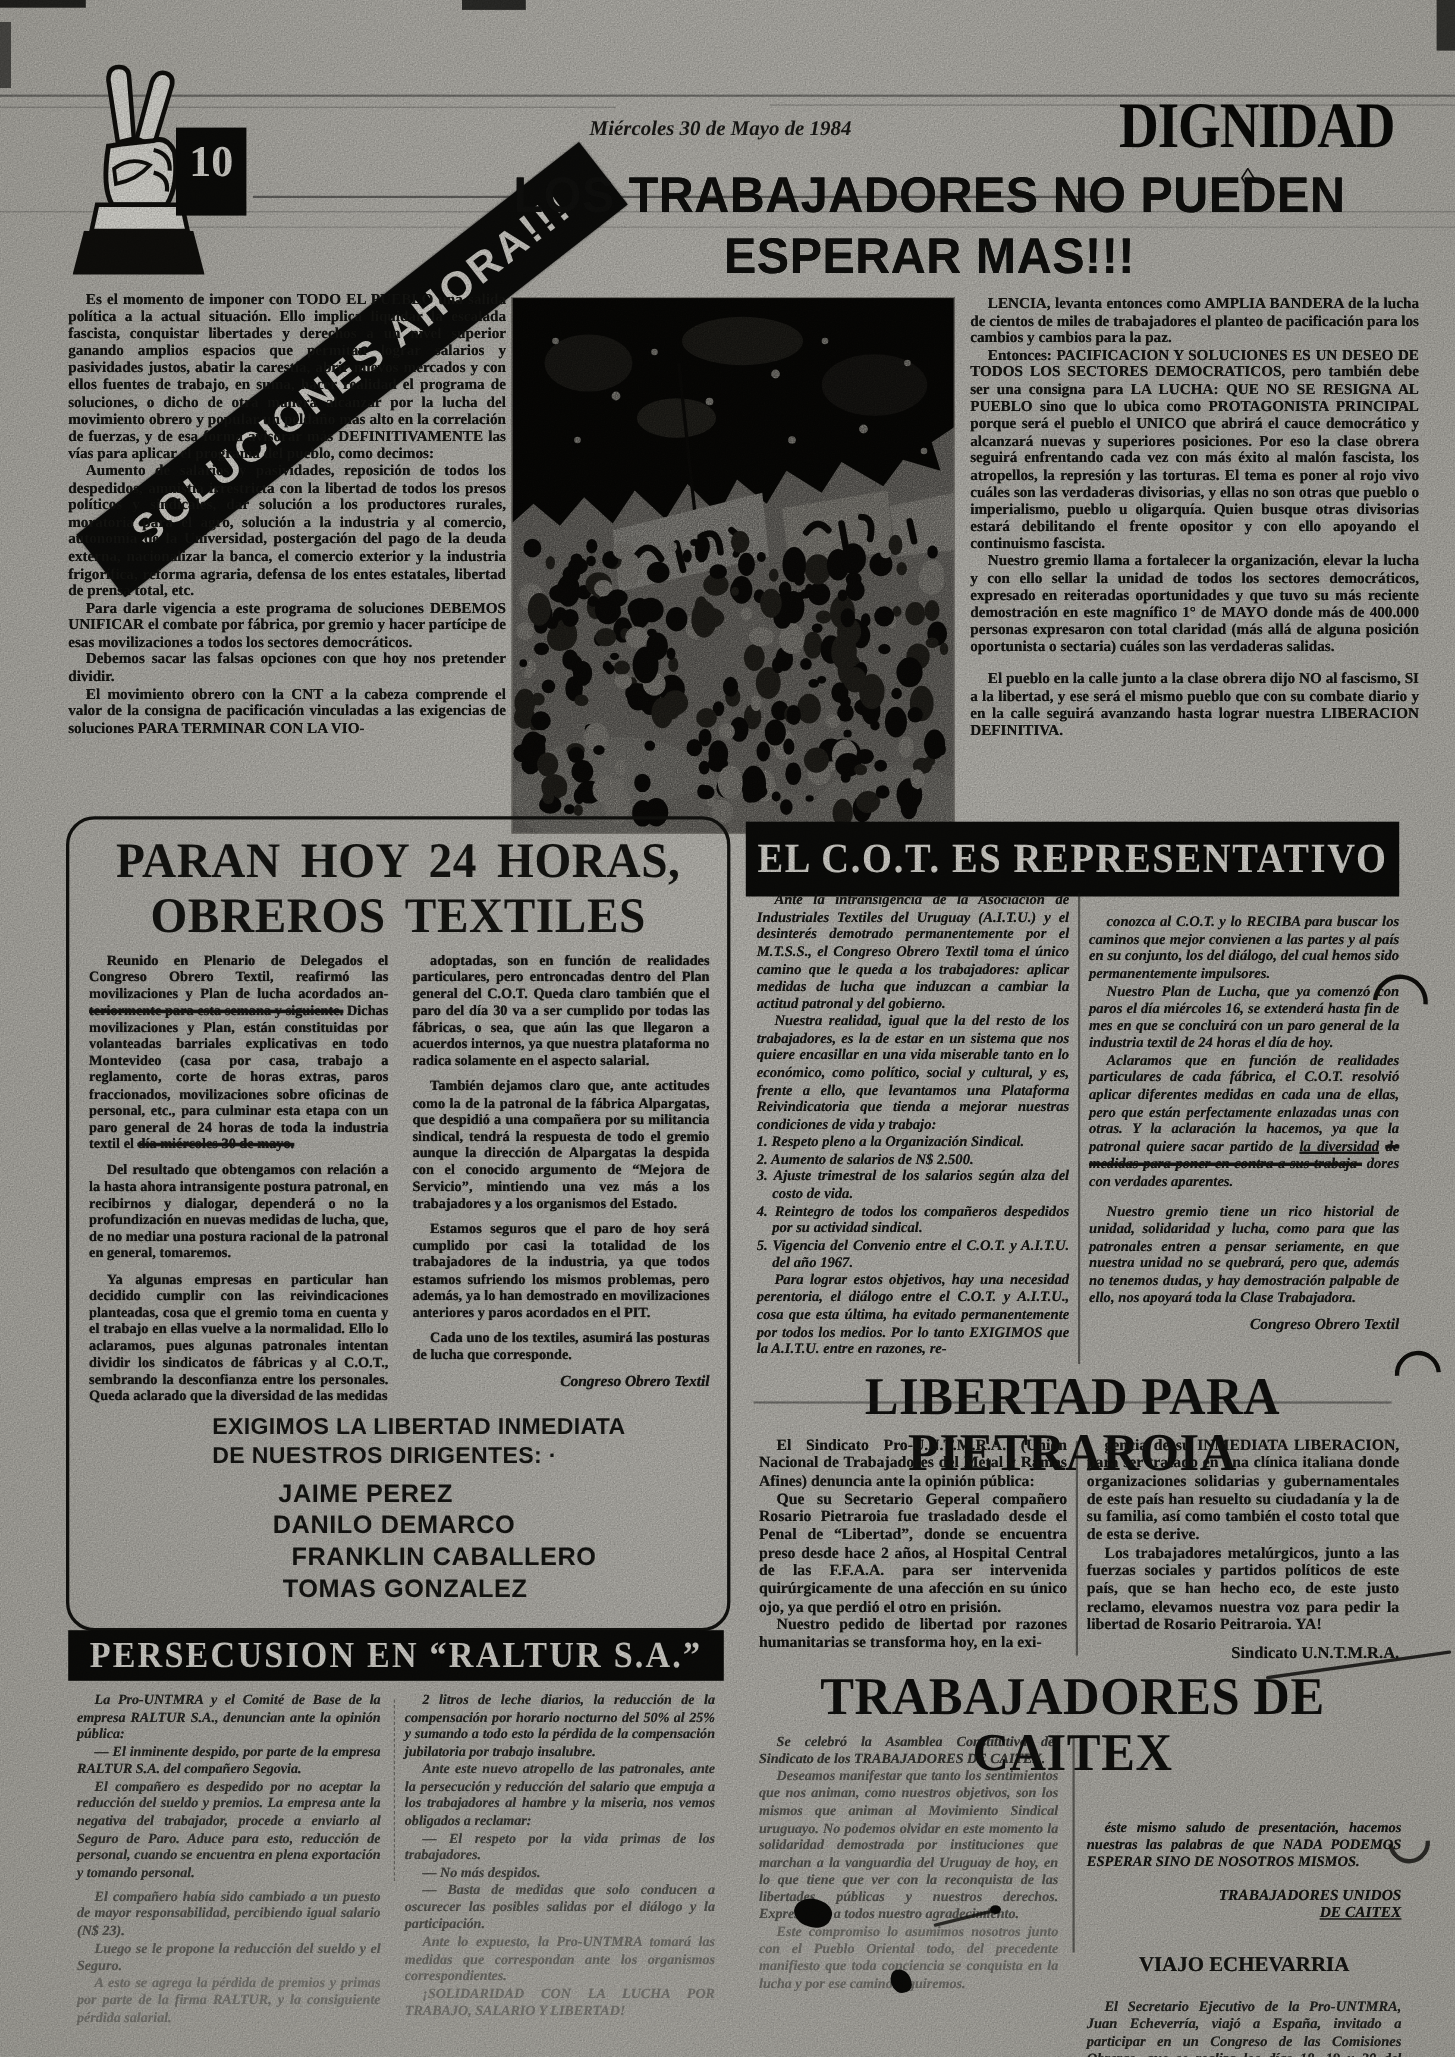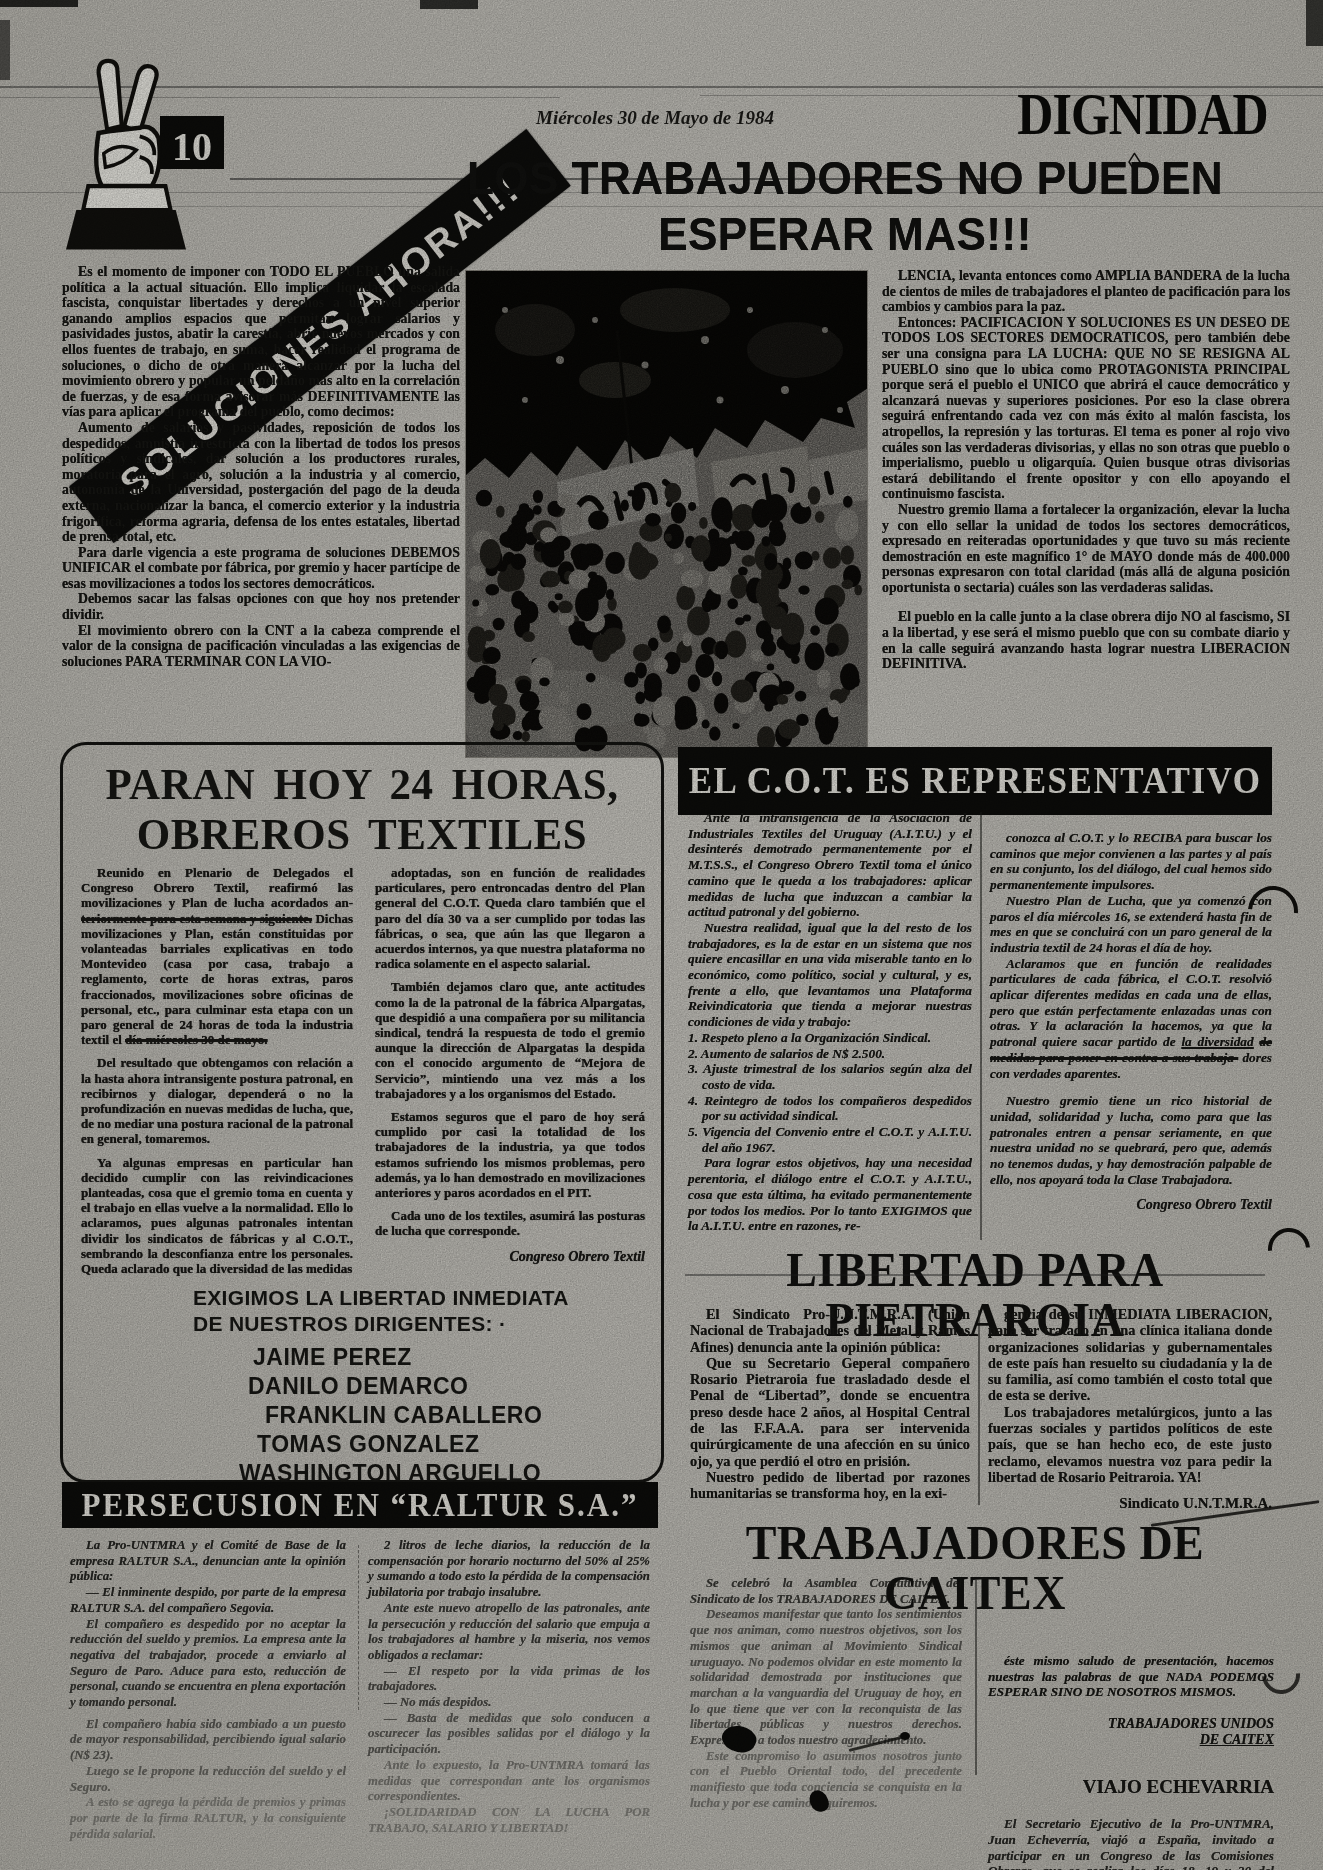--- a/index.html
+++ b/index.html
@@ -62,21 +62,21 @@
       <path d="M34,40 L42,10 Q44.5,3.5 50,5.5 Q54.5,7.5 52,14 L43,44 Z" fill="#f2f1ea" stroke="#12110e" stroke-width="2.4"></path>
       <path d="M19,44 Q15.5,66 21,75 L50,75 Q56.5,64 54,47 Q50,38.5 43,41 L25,43 Z" fill="#f2f1ea" stroke="#12110e" stroke-width="2.6"></path>
       <path d="M43,46 q9,2 8.5,11" fill="none" stroke="#12110e" stroke-width="2.2"></path>
       <path d="M43,58 q8,2 7,10" fill="none" stroke="#12110e" stroke-width="2.2"></path>
       <path d="M22,56 Q31,49 41,54 Q34,62 23,64 Z" fill="#f2f1ea" stroke="#12110e" stroke-width="2"></path>
       <path d="M13,75 L58,75 L61,89 L10,89 Z" fill="#f2f1ea" stroke="#12110e" stroke-width="2.4"></path>
       <path d="M6,89 L64,89 L70,112 L0,112 Z" fill="#12110e"></path>
     </svg>
   </div>
 
-  <div class="abs pagenum" style="left:160px;top:116px;width:64px;height:53px;">10</div>
+  <div class="abs pagenum" style="left:160px;top:116px;width:64px;height:80px;">10</div>
 
   <div class="abs banner" style="left:30px;top:300px;width:580px;height:72px;">
     <span>SOLUCIONES AHORA!!!</span>
   </div>
 
   <div class="abs dateline" style="left:430px;top:107px;width:450px;">Miércoles 30 de Mayo de 1984</div>
 
   <div class="abs masthead" style="left:1010px;top:88px;width:265px;">DIGNIDAD</div>
   <div class="abs masthead-diamond" style="left:1128px;top:148px;">◊</div>
 
@@ -447,21 +447,20 @@
       <div class="sig">Congreso Obrero Textil</div>
     </div>
 
     <div class="abs" style="left:130px;top:540px;width:440px;">
       <div class="demand-head">EXIGIMOS LA LIBERTAD INMEDIATA</div>
       <div class="demand-head">DE NUESTROS DIRIGENTES: ·</div>
       <div class="leader" style="padding-left:60px;margin-top:6px;">JAIME PEREZ</div>
       <div class="leader" style="padding-left:55px;">DANILO DEMARCO</div>
       <div class="leader" style="padding-left:72px;">FRANKLIN CABALLERO</div>
       <div class="leader" style="padding-left:64px;">TOMAS GONZALEZ</div>
-      <div class="leader" style="padding-left:46px;">WASHINGTON ARGUELLO</div>
     </div>
   </div>
 
   <div class="abs blackbar" style="left:678px;top:747px;width:594px;height:68px;">
     <span style="font:bold 35px 'Liberation Serif',serif;letter-spacing:1.5px;transform:scaleY(1.08);">EL C.O.T. ES REPRESENTATIVO</span>
   </div>
   <div class="abs vdiv" style="left:980px;top:812px;height:428px;"></div>
 
   <div class="abs bodytext italcol" style="left:688px;top:810px;width:284px;">
     <p>Ante la intransigencia de la Asociación de Industriales Textiles del Uruguay (A.I.T.U.) y el desinterés demotrado permanentemente por el M.T.S.S., el Congreso Obrero Textil toma el único camino que le queda a los trabajadores: aplicar medidas de lucha que induzcan a cambiar la actitud patronal y del gobierno.</p>
@@ -533,21 +532,21 @@
   <div class="abs vdiv" style="left:975px;top:1580px;height:195px;"></div>
   <div class="abs bodytext italcol" style="left:690px;top:1576px;width:272px;font-size:12.8px;">
     <p class="fade80">Se celebró la Asamblea Constitutiva del Sindicato de los TRABAJADORES DE CAITEX.</p>
     <p class="fade60">Deseamos manifestar que tanto los sentimientos que nos animan, como nuestros objetivos, son los mismos que animan al Movimiento Sindical uruguayo. No podemos olvidar en este momento la solidaridad demostrada por instituciones que marchan a la vanguardia del Uruguay de hoy, en lo que tiene que ver con la reconquista de las libertades públicas y nuestros derechos. Expresamos a todos nuestro agradecimiento.</p>
     <p class="fade40">Este compromiso lo asumimos nosotros junto con el Pueblo Oriental todo, del precedente manifiesto que toda conciencia se conquista en la lucha y por ese camino seguiremos.</p>
   </div>
   <div class="abs bodytext italcol" style="left:988px;top:1653px;width:286px;font-size:13.2px;">
     <p>éste mismo saludo de presentación, hacemos nuestras las palabras de que NADA PODEMOS ESPERAR SINO DE NOSOTROS MISMOS.</p>
     <div class="sig" style="margin-top:16px;">TRABAJADORES UNIDOS</div>
     <div class="sig" style="margin-top:0;text-decoration:underline;">DE CAITEX</div>
-    <div style="font:bold 19px 'Liberation Serif',serif;text-align:right;margin-top:28px;font-style:normal;">VIAJO ECHEVARRIA</div>
+    <div style="font:bold 19px 'Liberation Serif',serif;text-align:center;margin-top:28px;font-style:normal;">VIAJO ECHEVARRIA</div>
     <p style="margin-top:18px;" class="fade90">El Secretario Ejecutivo de la Pro-UNTMRA, Juan Echeverría, viajó a España, invitado a participar en un Congreso de las Comisiones Obreras, que se realiza los días 18, 19 y 20 del corriente, en la ciudad de Santander.</p>
   </div>
 
   <div class="abs smudge" style="left:722px;top:1726px;width:34px;height:26px;transform:rotate(24deg);border-radius:60% 40% 55% 45%;"></div>
   <div class="abs smudge" style="left:810px;top:1790px;width:18px;height:22px;transform:rotate(-18deg);border-radius:50% 60% 40% 55%;"></div>
   <div class="abs" style="left:848px;top:1742px;width:58px;height:3px;background:#12110e;transform:rotate(-14deg);border-radius:2px;opacity:.8;"></div>
   <div class="abs smudge" style="left:900px;top:1732px;width:10px;height:8px;"></div>
   <div class="abs crescent" style="left:1248px;top:886px;width:42px;height:42px;transform:rotate(-40deg);"></div>
   <div class="abs crescent" style="left:1268px;top:1228px;width:34px;height:34px;transform:rotate(-50deg);"></div>
   <div class="abs crescent" style="left:1262px;top:1656px;width:30px;height:30px;transform:rotate(130deg);opacity:.8;"></div>

